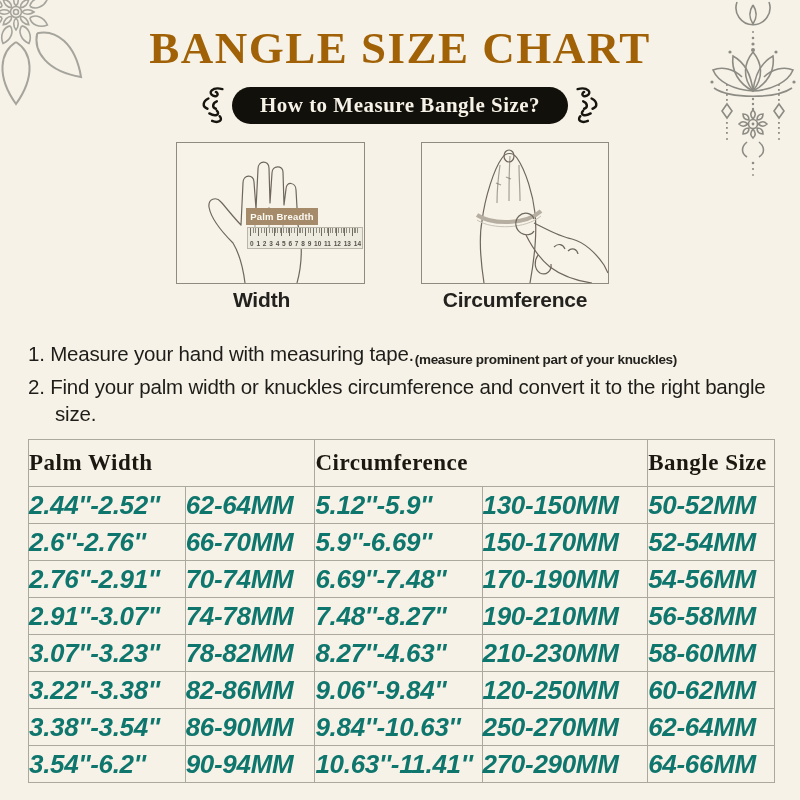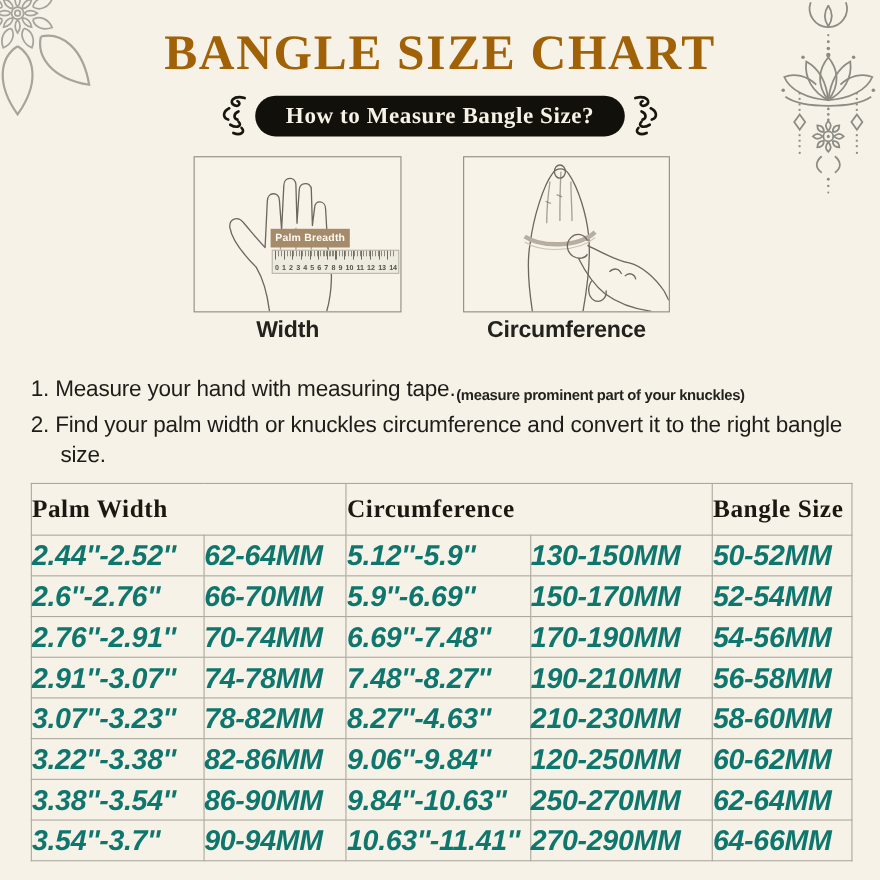--- a/index.html
+++ b/index.html
@@ -352,21 +352,21 @@
           <td>60-62MM</td>
         </tr>
         <tr>
           <td>3.38''-3.54''</td>
           <td>86-90MM</td>
           <td>9.84''-10.63''</td>
           <td>250-270MM</td>
           <td>62-64MM</td>
         </tr>
         <tr>
-          <td>3.54''-3.7''</td>
+          <td>3.54''-6.2''</td>
           <td>90-94MM</td>
           <td>10.63''-11.41''</td>
           <td>270-290MM</td>
           <td>64-66MM</td>
         </tr>
       </tbody>
   </table>
 
 </div>
 

